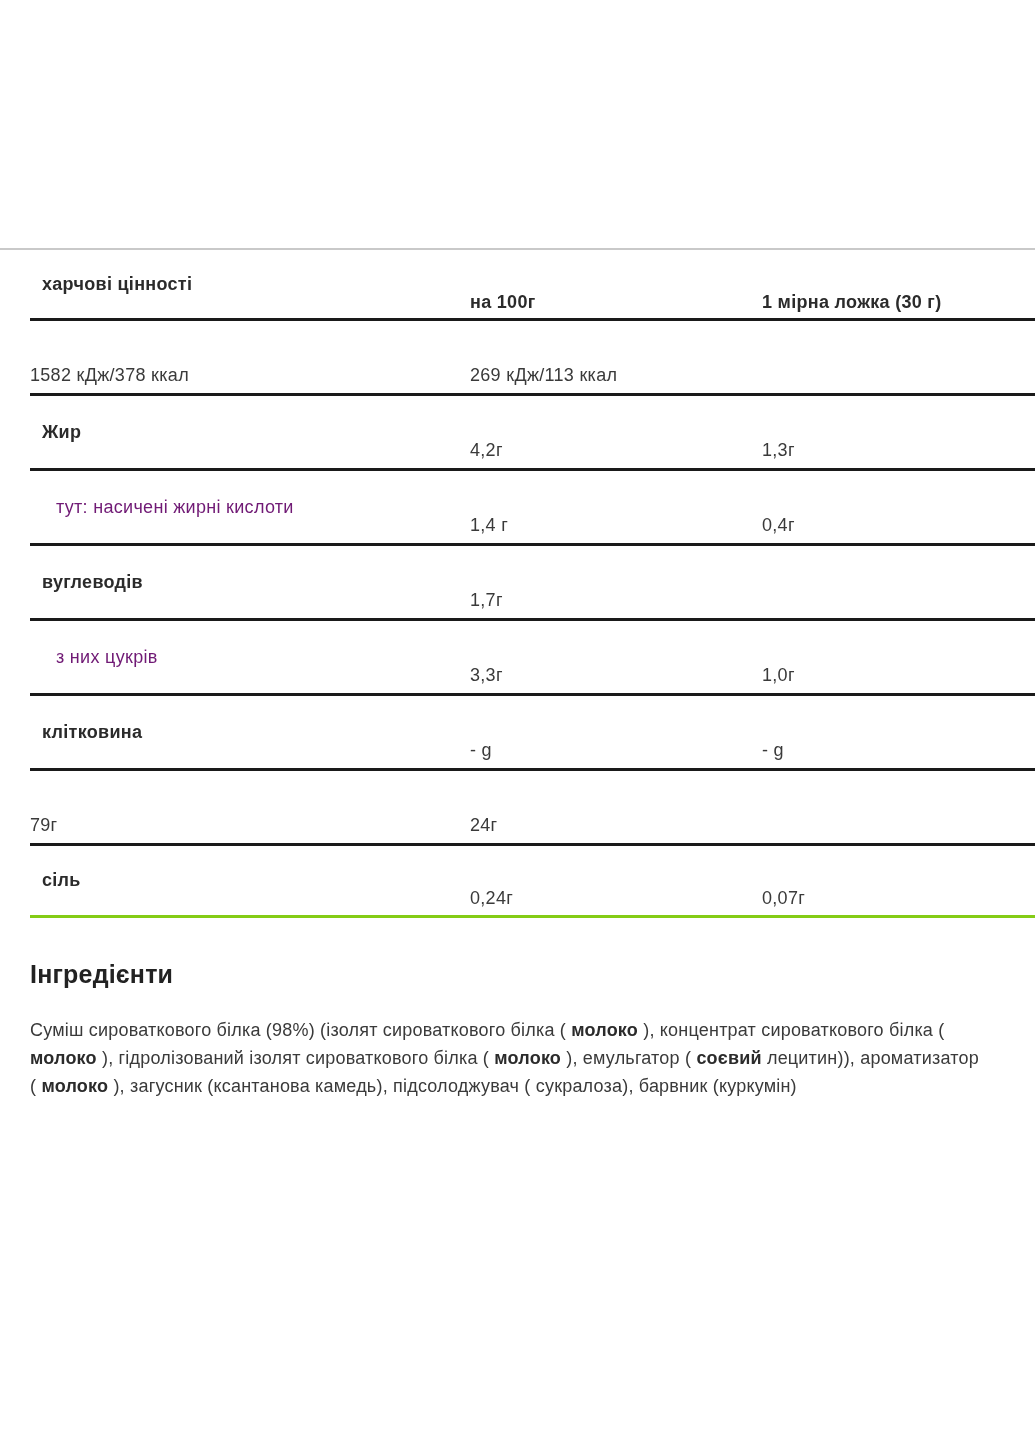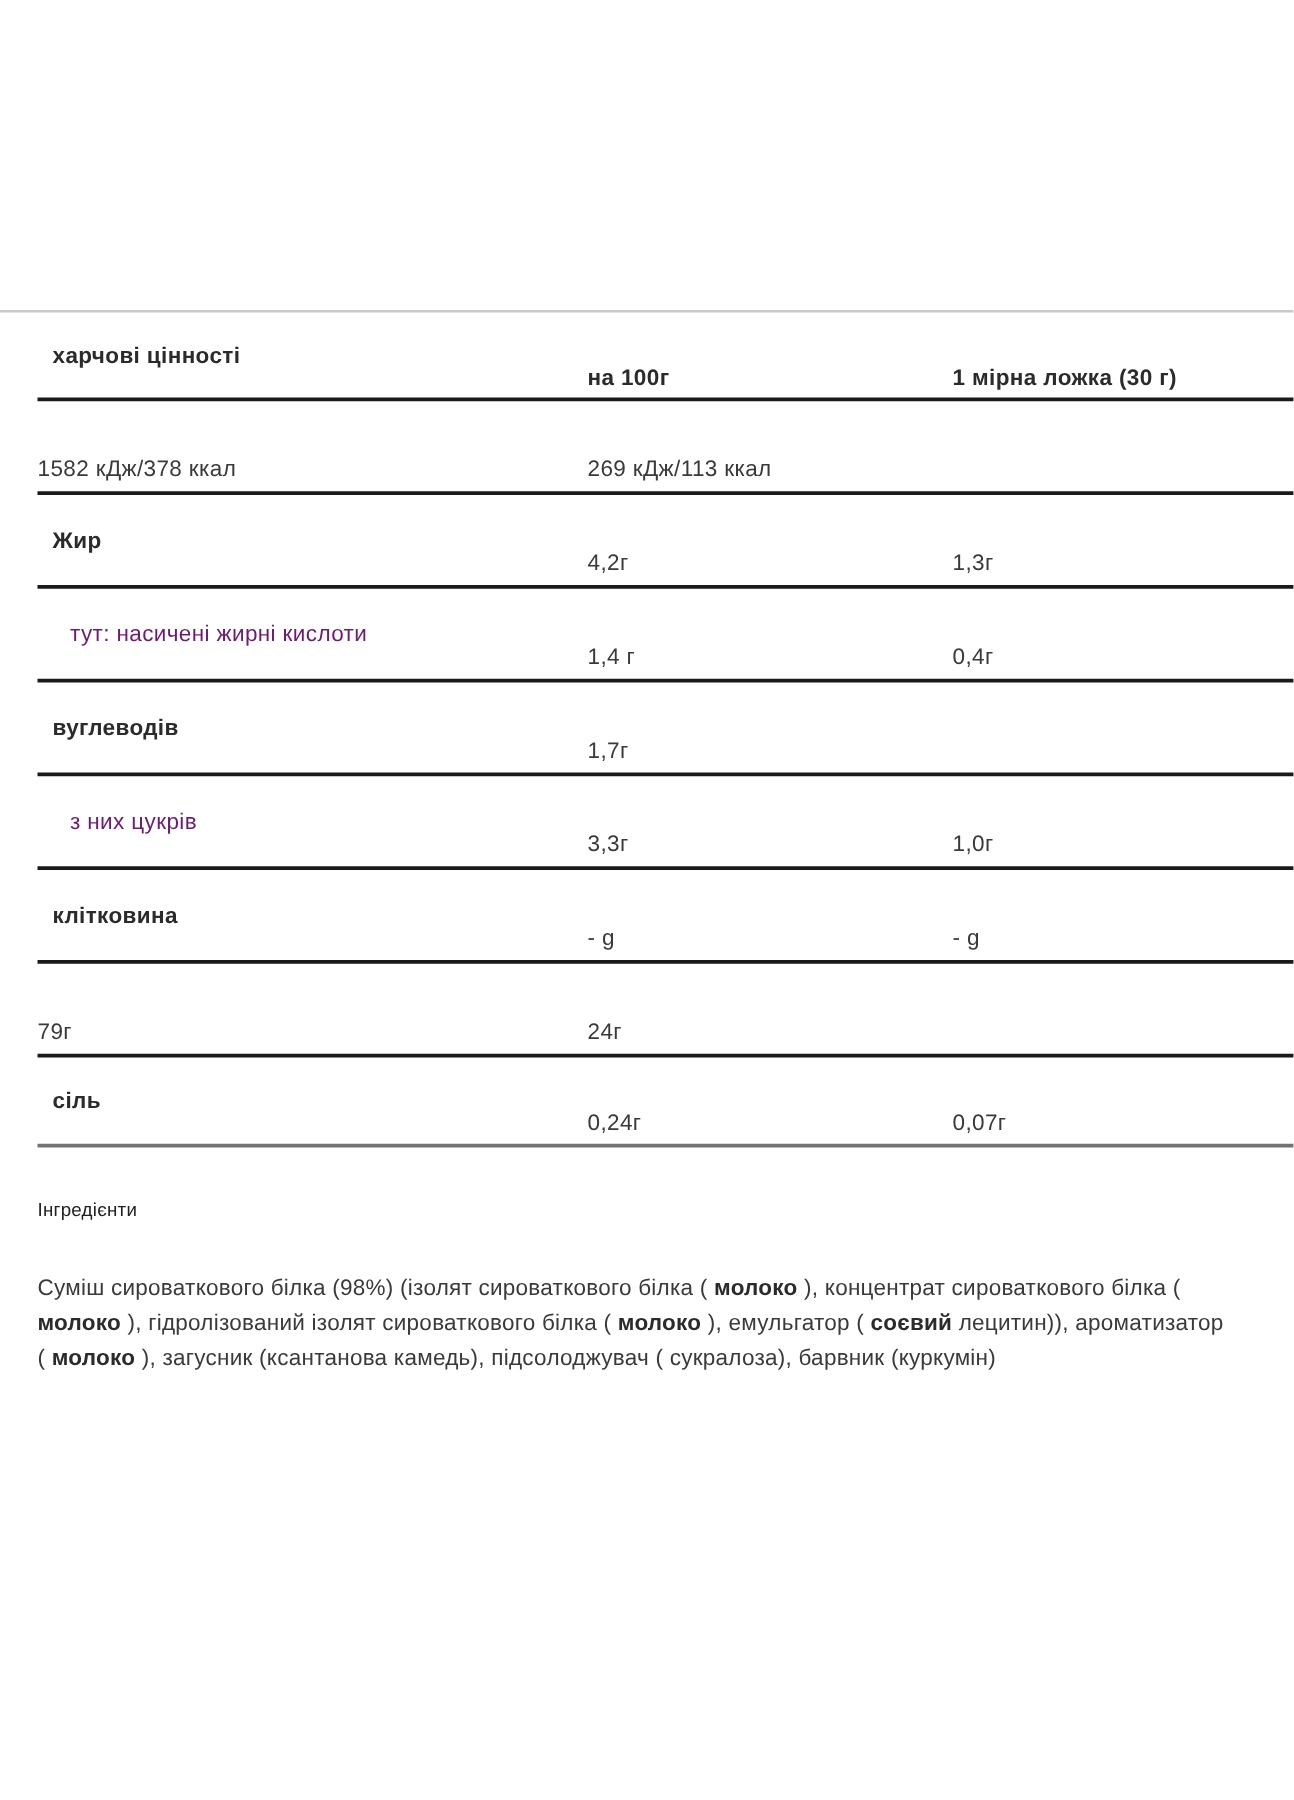--- a/index.html
+++ b/index.html
@@ -38,21 +38,21 @@
     align-items: center;
     box-sizing: border-box;
     height: 75px;
     border-top: 3px solid #1a1a1a;
   }
   .t-row.header {
     height: 68px;
     border-top: none;
   }
   .t-row.last {
-    border-bottom: 3px solid #737373;
+    border-bottom: 3px solid #84cc16;
   }
   .cell-label {
     padding-left: 12px;
     font-weight: 700;
     color: #2b2b2b;
   }
   .t-row.header .cell-label,
   .t-row.header .cell-val {
     font-weight: 700;
     color: #2b2b2b;
@@ -64,22 +64,22 @@
   }
   .cell-val {
     font-weight: 400;
     color: #3a3a3a;
     margin-top: 36px;
   }
   .ingredients-heading {
     position: absolute;
     left: 30px;
     top: 960px;
-    font-size: 15px;
-    font-weight: 400;
+    font-size: 25px;
+    font-weight: 700;
     color: #222222;
     letter-spacing: 0.2px;
   }
   .ingredients-text {
     position: absolute;
     left: 30px;
     top: 1016px;
     width: 950px;
     font-size: 18px;
     line-height: 28px;

